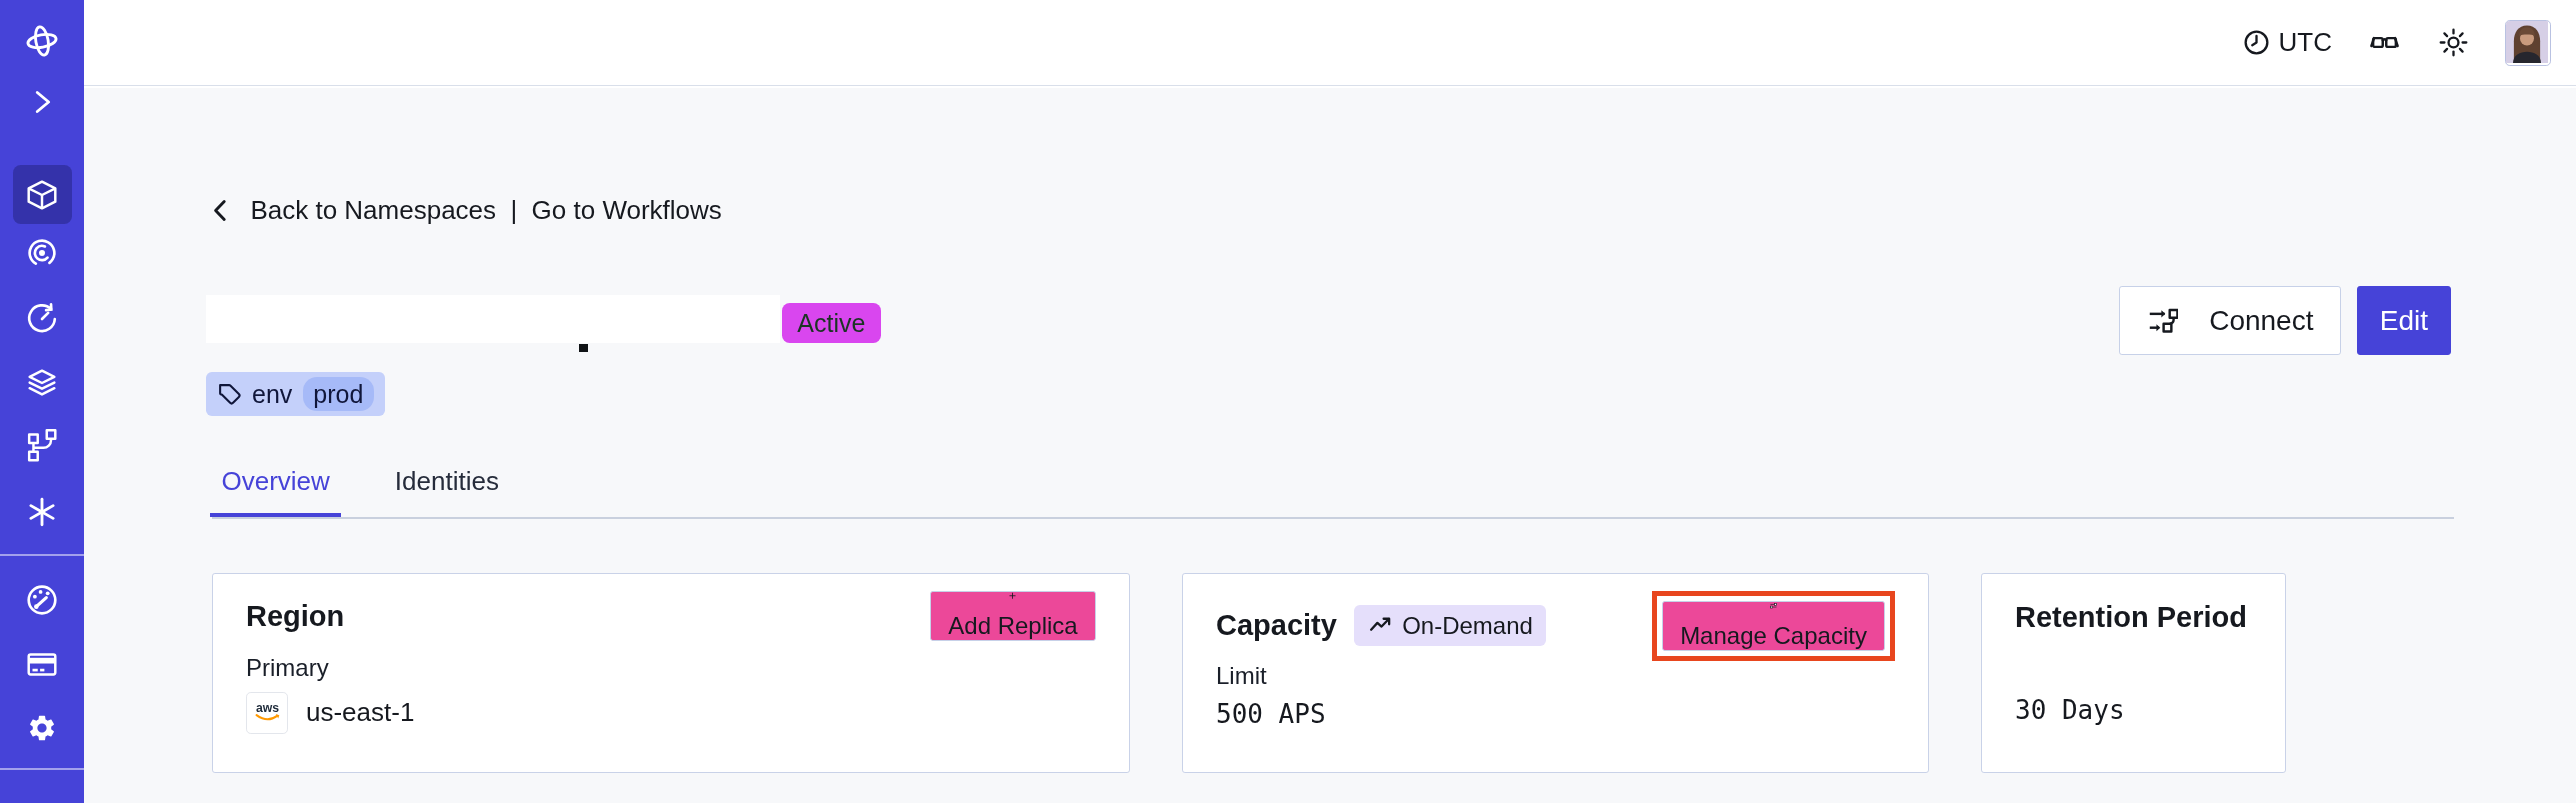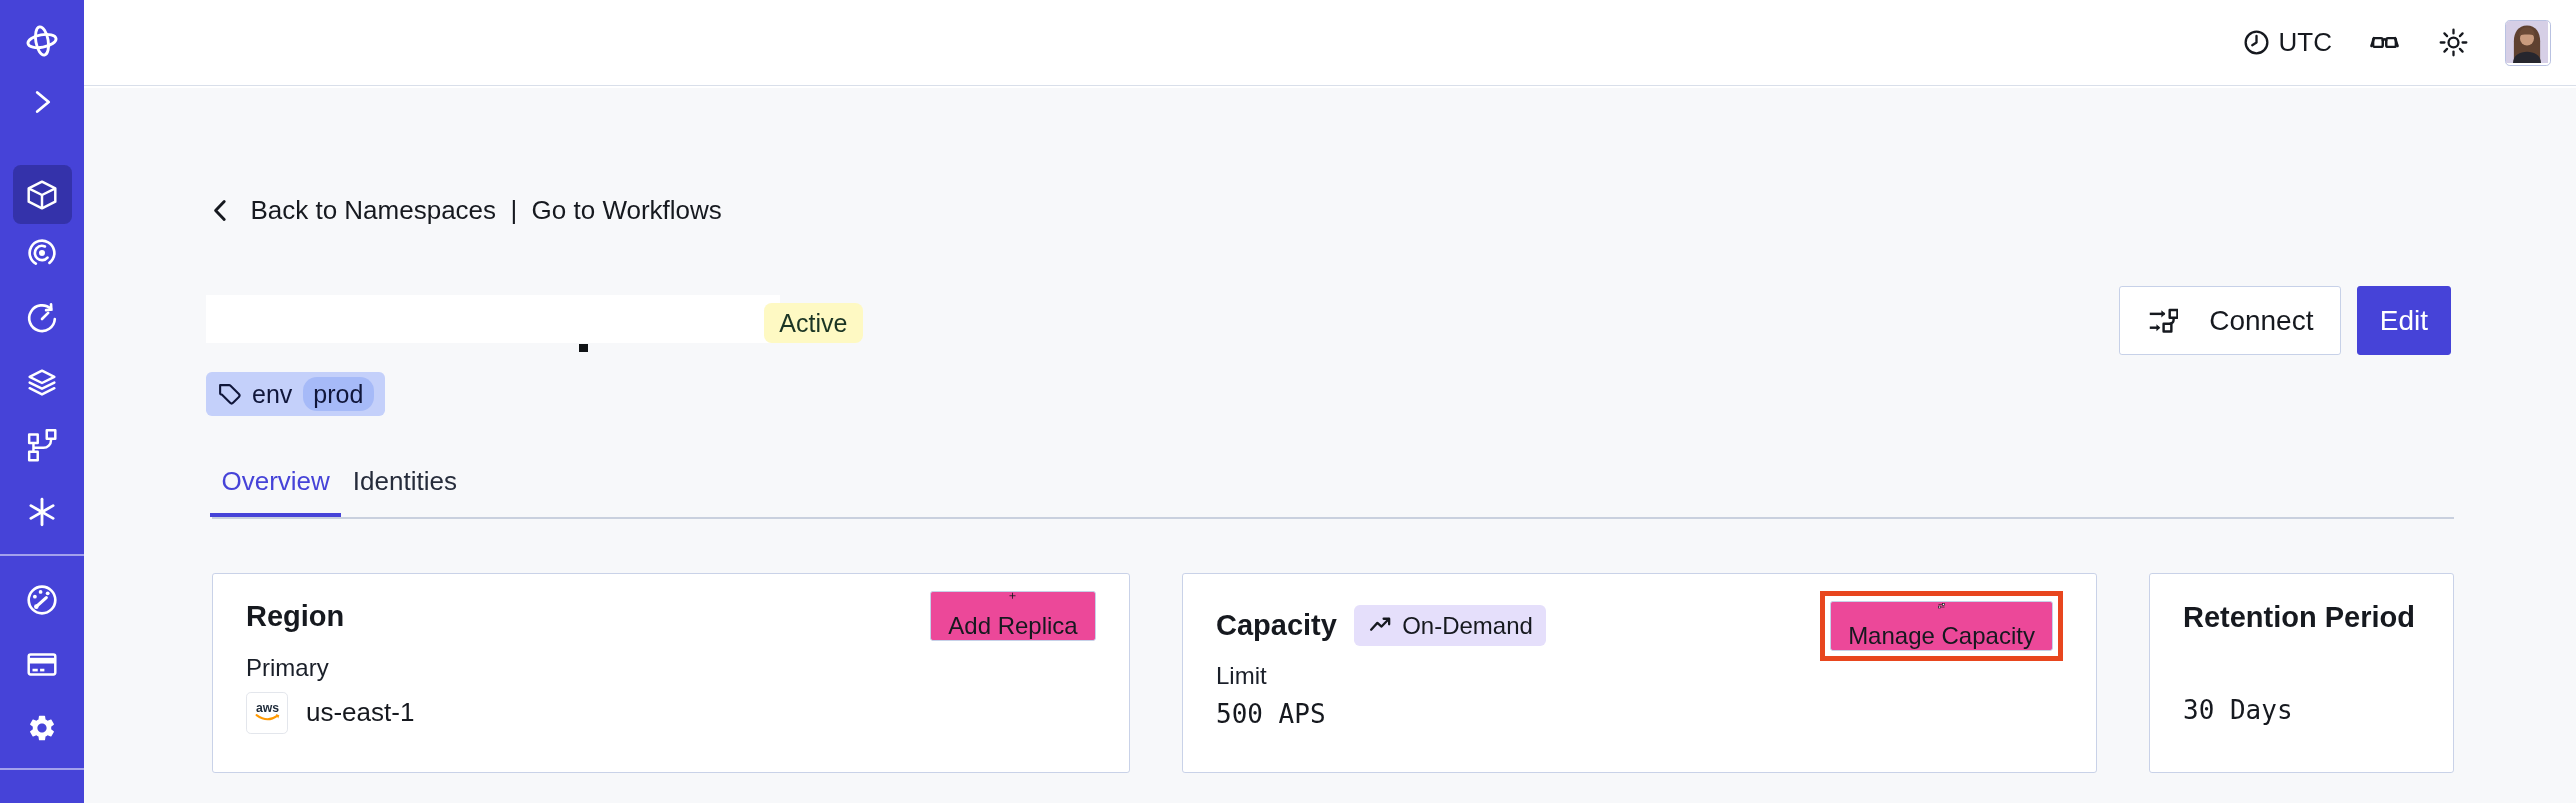--- a/index.html
+++ b/index.html
@@ -34,49 +34,49 @@
   .main { position:absolute; left:84px; top:88px; width:2492px; height:715px; background:#F7F8FA; }
 
   .breadcrumb {
     position:absolute; left:123px; top:107px; display:flex; align-items:center; gap:14.4px;
     font-size:26px; font-weight:400; color:#16191F; cursor:pointer;
   }
 
   .title-mask { position:absolute; left:122px; top:207px; width:574px; height:48px; background:#ffffff; }
   .title-dot { position:absolute; left:495px; top:256px; width:8.6px; height:7.7px; background:#101316; }
   .status-badge {
-    position:absolute; left:680px; top:215px; height:40px; padding:0 15.3px;
-    background:#fef9c3; color:#1B3524; font-size:25px; border-radius:7.7px;
+    position:absolute; left:698px; top:215px; height:40px; padding:0 15.3px;
+    background:#d946ef; color:#1B3524; font-size:25px; border-radius:7.7px;
     display:flex; align-items:center;
   }
 
   .tag-chip {
     position:absolute; left:122px; top:284px; height:44px; padding:0 11.5px 0 10.5px;
     background:#C4D0FA; border-radius:5.8px; color:#10163A; font-size:25px;
     display:flex; align-items:center; gap:10.5px; cursor:pointer;
   }
   .tag-value { background:#A6BAF8; border-radius:14px; padding:2.9px 10.5px; }
 
   .header-actions { position:absolute; top:198px; right:125px; height:69px; display:flex; gap:15.3px; }
   .btn {
     display:flex; align-items:center; justify-content:center; gap:31px;
     border:1.9px solid #C7D1E8; background:#ffffff; color:#16191F;
     font-family:inherit; font-size:28px; padding:0 27px; border-radius:2.9px; cursor:pointer; height:69px;
   }
   .btn.primary { background:#4643D8; border-color:#4643D8; color:#ffffff; padding:0 22px; }
 
-  .tabs { position:absolute; left:126px; top:378px; display:flex; }
+  .tabs { position:absolute; left:126px; top:378px; display:flex; gap:42px; }
   .tab { font-size:26px; line-height:30px; font-weight:500; color:#262C3B; padding:0 11.5px 17.3px 11.5px; cursor:pointer; }
   .tab.active { color:#4643D8; border-bottom:4.8px solid #4643D8; }
   .tabs-rule { position:absolute; left:128px; top:429px; width:2242px; height:1.9px; background:#C9D0DE; }
 
   .cards { position:absolute; left:128px; top:485px; display:flex; gap:52px; }
   .card { background:#ffffff; border:1.9px solid #C9D2E8; border-radius:2.9px; height:200px; padding:17px 33px; }
   .card.region { width:918px; }
-  .card.capacity { width:915px; }
+  .card.capacity { width:747px; }
   .card.retention { width:305px; }
   .card-header { display:flex; align-items:center; justify-content:space-between; }
   .card-title { font-size:29px; font-weight:600; color:#16191F; }
   .title-with-badge { display:flex; align-items:center; gap:17.3px; }
   .badge-ondemand {
     display:flex; align-items:center; gap:9.6px; background:#E5DFFB; border-radius:5.8px;
     padding:6.7px 13.4px; font-size:24px; color:#16191F;
   }
   .btn-small {
     display:flex; align-items:center; gap:12.5px; height:50px; padding:0 17.3px;

